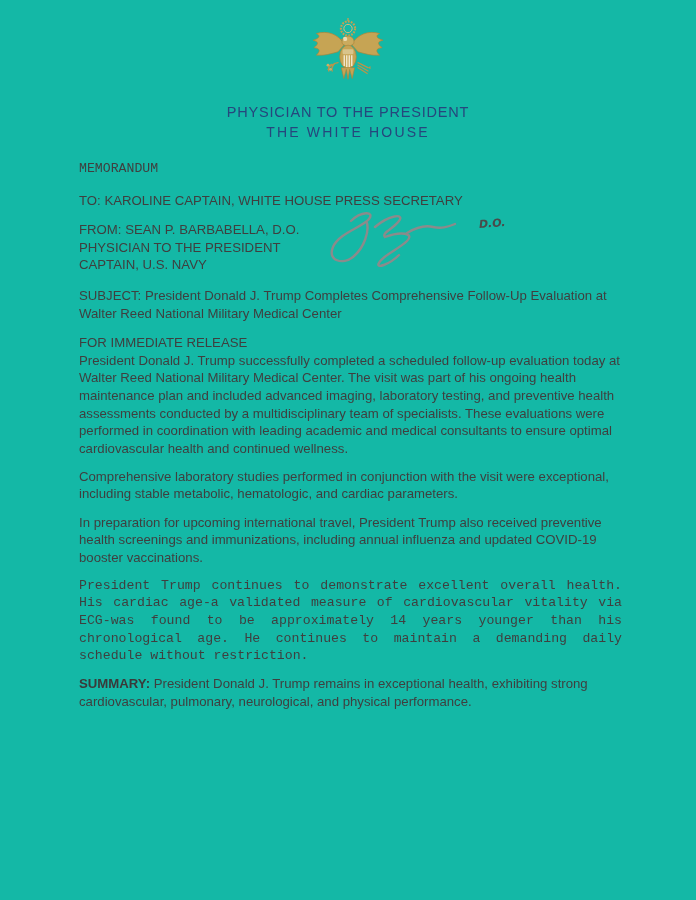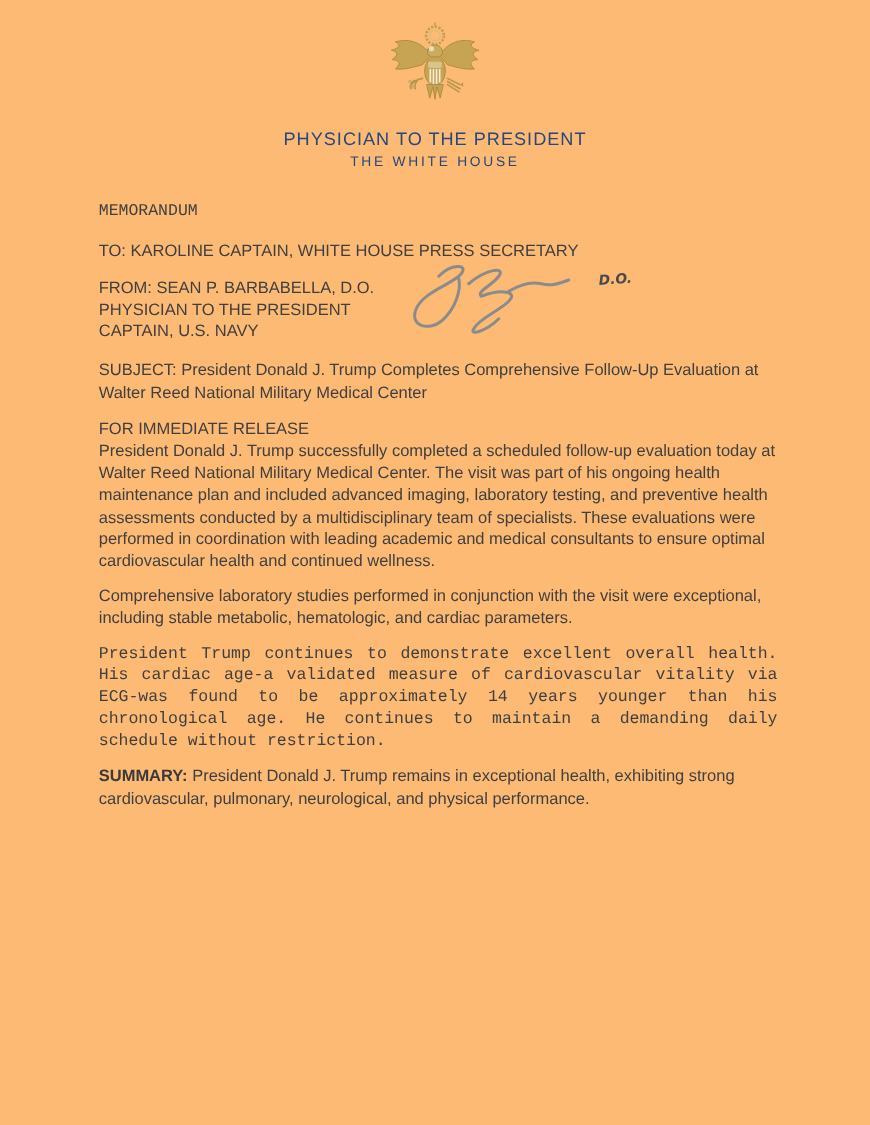--- a/index.html
+++ b/index.html
@@ -1,36 +1,36 @@
 <!DOCTYPE html>
 <html><head>
 <meta charset="utf-8">
 <style>
   html,body { margin:0; padding:0; background:#ffffff; }
   .page {
     position:relative;
     width:696px; height:900px;
-    background:#fdba74;
+    background:#14b8a6;
     font-family:"Liberation Sans", sans-serif;
     color:#3f3f3f;
     overflow:hidden;
   }
   .letterhead { text-align:center; padding-top:16px; }
   .seal { display:block; margin:0 auto; width:86px; height:80px; }
   .office-title {
     margin-top:8px;
     color:#26477d;
     font-size:14.5px;
     letter-spacing:0.8px;
     font-weight:400;
   }
   .org-title {
     margin-top:4px;
     color:#26477d;
-    font-size:11px;
+    font-size:14px;
     letter-spacing:2.2px;
     font-weight:400;
   }
   .content {
     position:absolute;
     left:79px; top:160px;
     width:543px;
     font-size:13.2px;
     line-height:17.6px;
   }
@@ -111,20 +111,21 @@
       </svg>
       <span class="sig-do">D.O.</span>
     </div>
 
     <div class="block" style="margin-bottom:12px;">SUBJECT: President Donald J. Trump Completes Comprehensive Follow-Up Evaluation at Walter Reed National Military Medical Center</div>
 
     <div class="block" style="margin-bottom:0;">FOR IMMEDIATE RELEASE</div>
 
     <div class="para">President Donald J. Trump successfully completed a scheduled follow-up evaluation today at Walter Reed National Military Medical Center. The visit was part of his ongoing health maintenance plan and included advanced imaging, laboratory testing, and preventive health assessments conducted by a multidisciplinary team of specialists. These evaluations were performed in coordination with leading academic and medical consultants to ensure optimal cardiovascular health and continued wellness.</div>
     <div class="para">Comprehensive laboratory studies performed in conjunction with the visit were exceptional, including stable metabolic, hematologic, and cardiac parameters.</div>
+    <div class="para">In preparation for upcoming international travel, President Trump also received preventive health screenings and immunizations, including annual influenza and updated COVID-19 booster vaccinations.</div>
     <div class="para justify">President Trump continues to demonstrate excellent overall health. His cardiac age-a validated measure of cardiovascular vitality via ECG-was found to be approximately 14 years younger than his chronological age. He continues to maintain a demanding daily schedule without restriction.</div>
 
     <div class="para">
       <span class="bold-label">SUMMARY:</span>
       <span>President Donald J. Trump remains in exceptional health, exhibiting strong cardiovascular, pulmonary, neurological, and physical performance.</span>
     </div>
 
   </div>
 </div>
 

